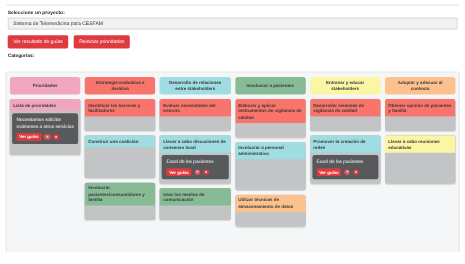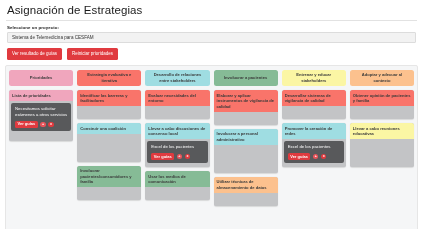--- a/index.html
+++ b/index.html
@@ -181,21 +181,20 @@
     cursor: pointer;
     display: inline-block;
   }
   .circ.x { background: #e03a3f; }
 </style>
 </head>
 <body>
 
 <div id="app">
 
-  <h1 class="page-title">Asignación de Estrategias</h1>
   <div class="title-rule"></div>
 
   <div class="field-label">Seleccione un proyecto:</div>
 
   <div class="select-box">
     <span>Sistema de Telemedicina para CESFAM</span>
   </div>
 
   <div class="btn-row">
     <button class="btn-danger">Ver resultado de guías</button>

